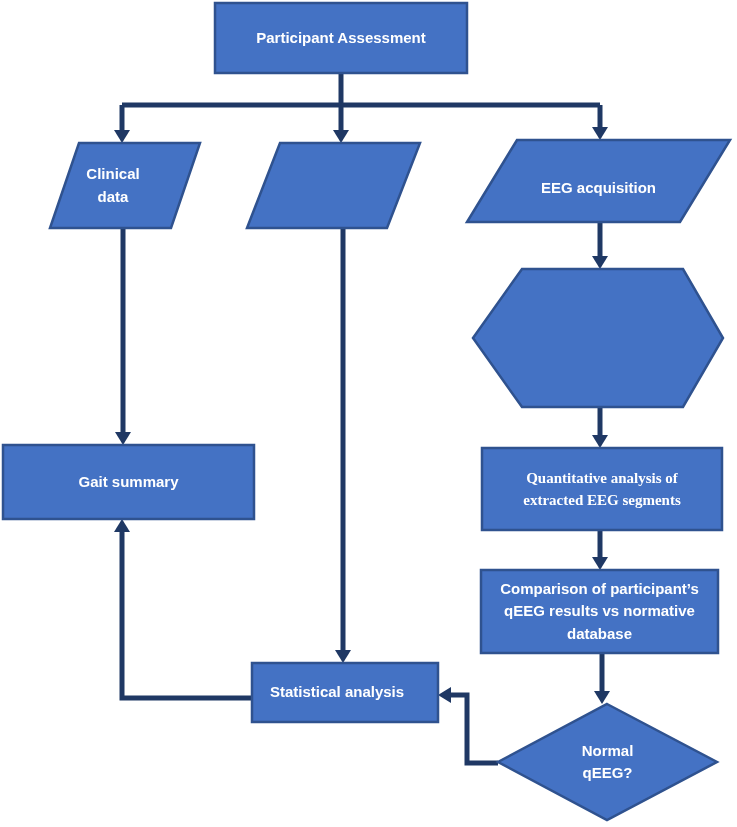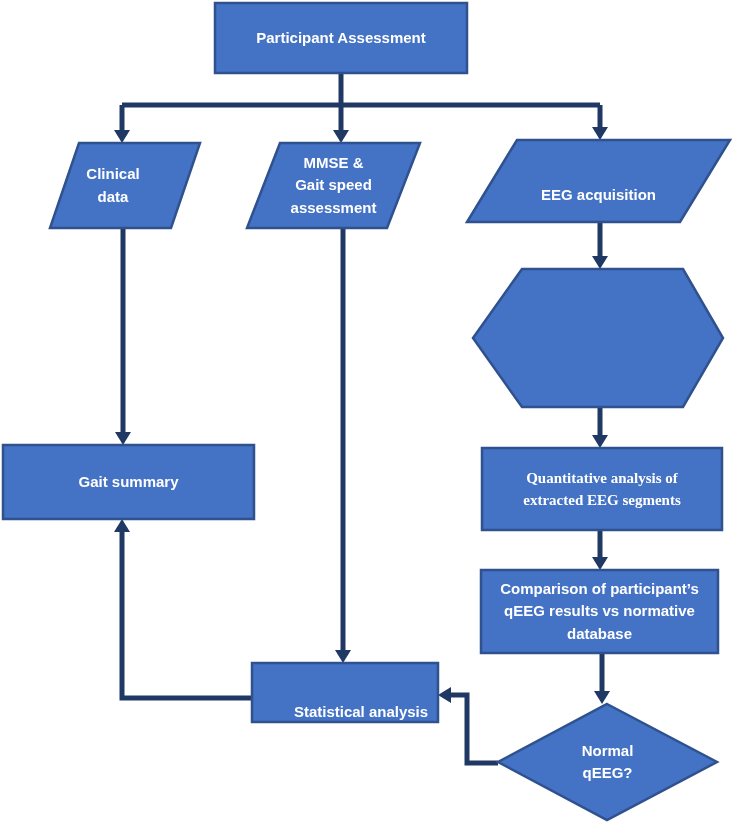--- a/index.html
+++ b/index.html
@@ -90,34 +90,31 @@
     <polygon class="shape" points="607,704 717,762 607,820 498,762"></polygon>
     <rect class="shape" x="252" y="663" width="186" height="59"></rect>
     <rect class="shape" x="3" y="445" width="251" height="74"></rect>
   </svg>
 
   <div class="node-label" style="left:215px; top:3px; width:252px; height:70px;">Participant Assessment</div>
 
   <div class="node-label" style="left:38px; top:143px; width:150px; height:85px;">Clinical
 data</div>
 
-  <div class="node-label" style="left:247px; top:143px; width:173px; height:85px;">MMSE &amp;
-Gait speed
-assessment</div>
 
-  <div class="node-label" style="left:467px; top:147px; width:263px; height:96px;">EEG acquisition</div>
+  <div class="node-label" style="left:467px; top:140px; width:263px; height:96px;">EEG acquisition</div>
 
 
   <div class="node-label" style="left:482px; top:448px; width:240px; height:82px;font-family:Liberation Serif, serif;">Quantitative analysis of
 extracted EEG segments</div>
 
   <div class="node-label" style="left:498px; top:704px; width:219px; height:116px;">Normal
 qEEG?</div>
 
   <div class="node-label" style="left:481px; top:570px; width:237px; height:83px;">Comparison of participant’s
 qEEG results vs normative
 database</div>
 
-  <div class="node-label" style="left:252px; top:683px; width:170px; height:59px;margin-left:24px;">Statistical analysis</div>
+  <div class="node-label" style="left:252px; top:663px; width:170px; height:59px;">Statistical analysis</div>
 
   <div class="node-label" style="left:3px; top:445px; width:251px; height:74px;">Gait summary</div>
 
 </div>
 
 </body></html>

